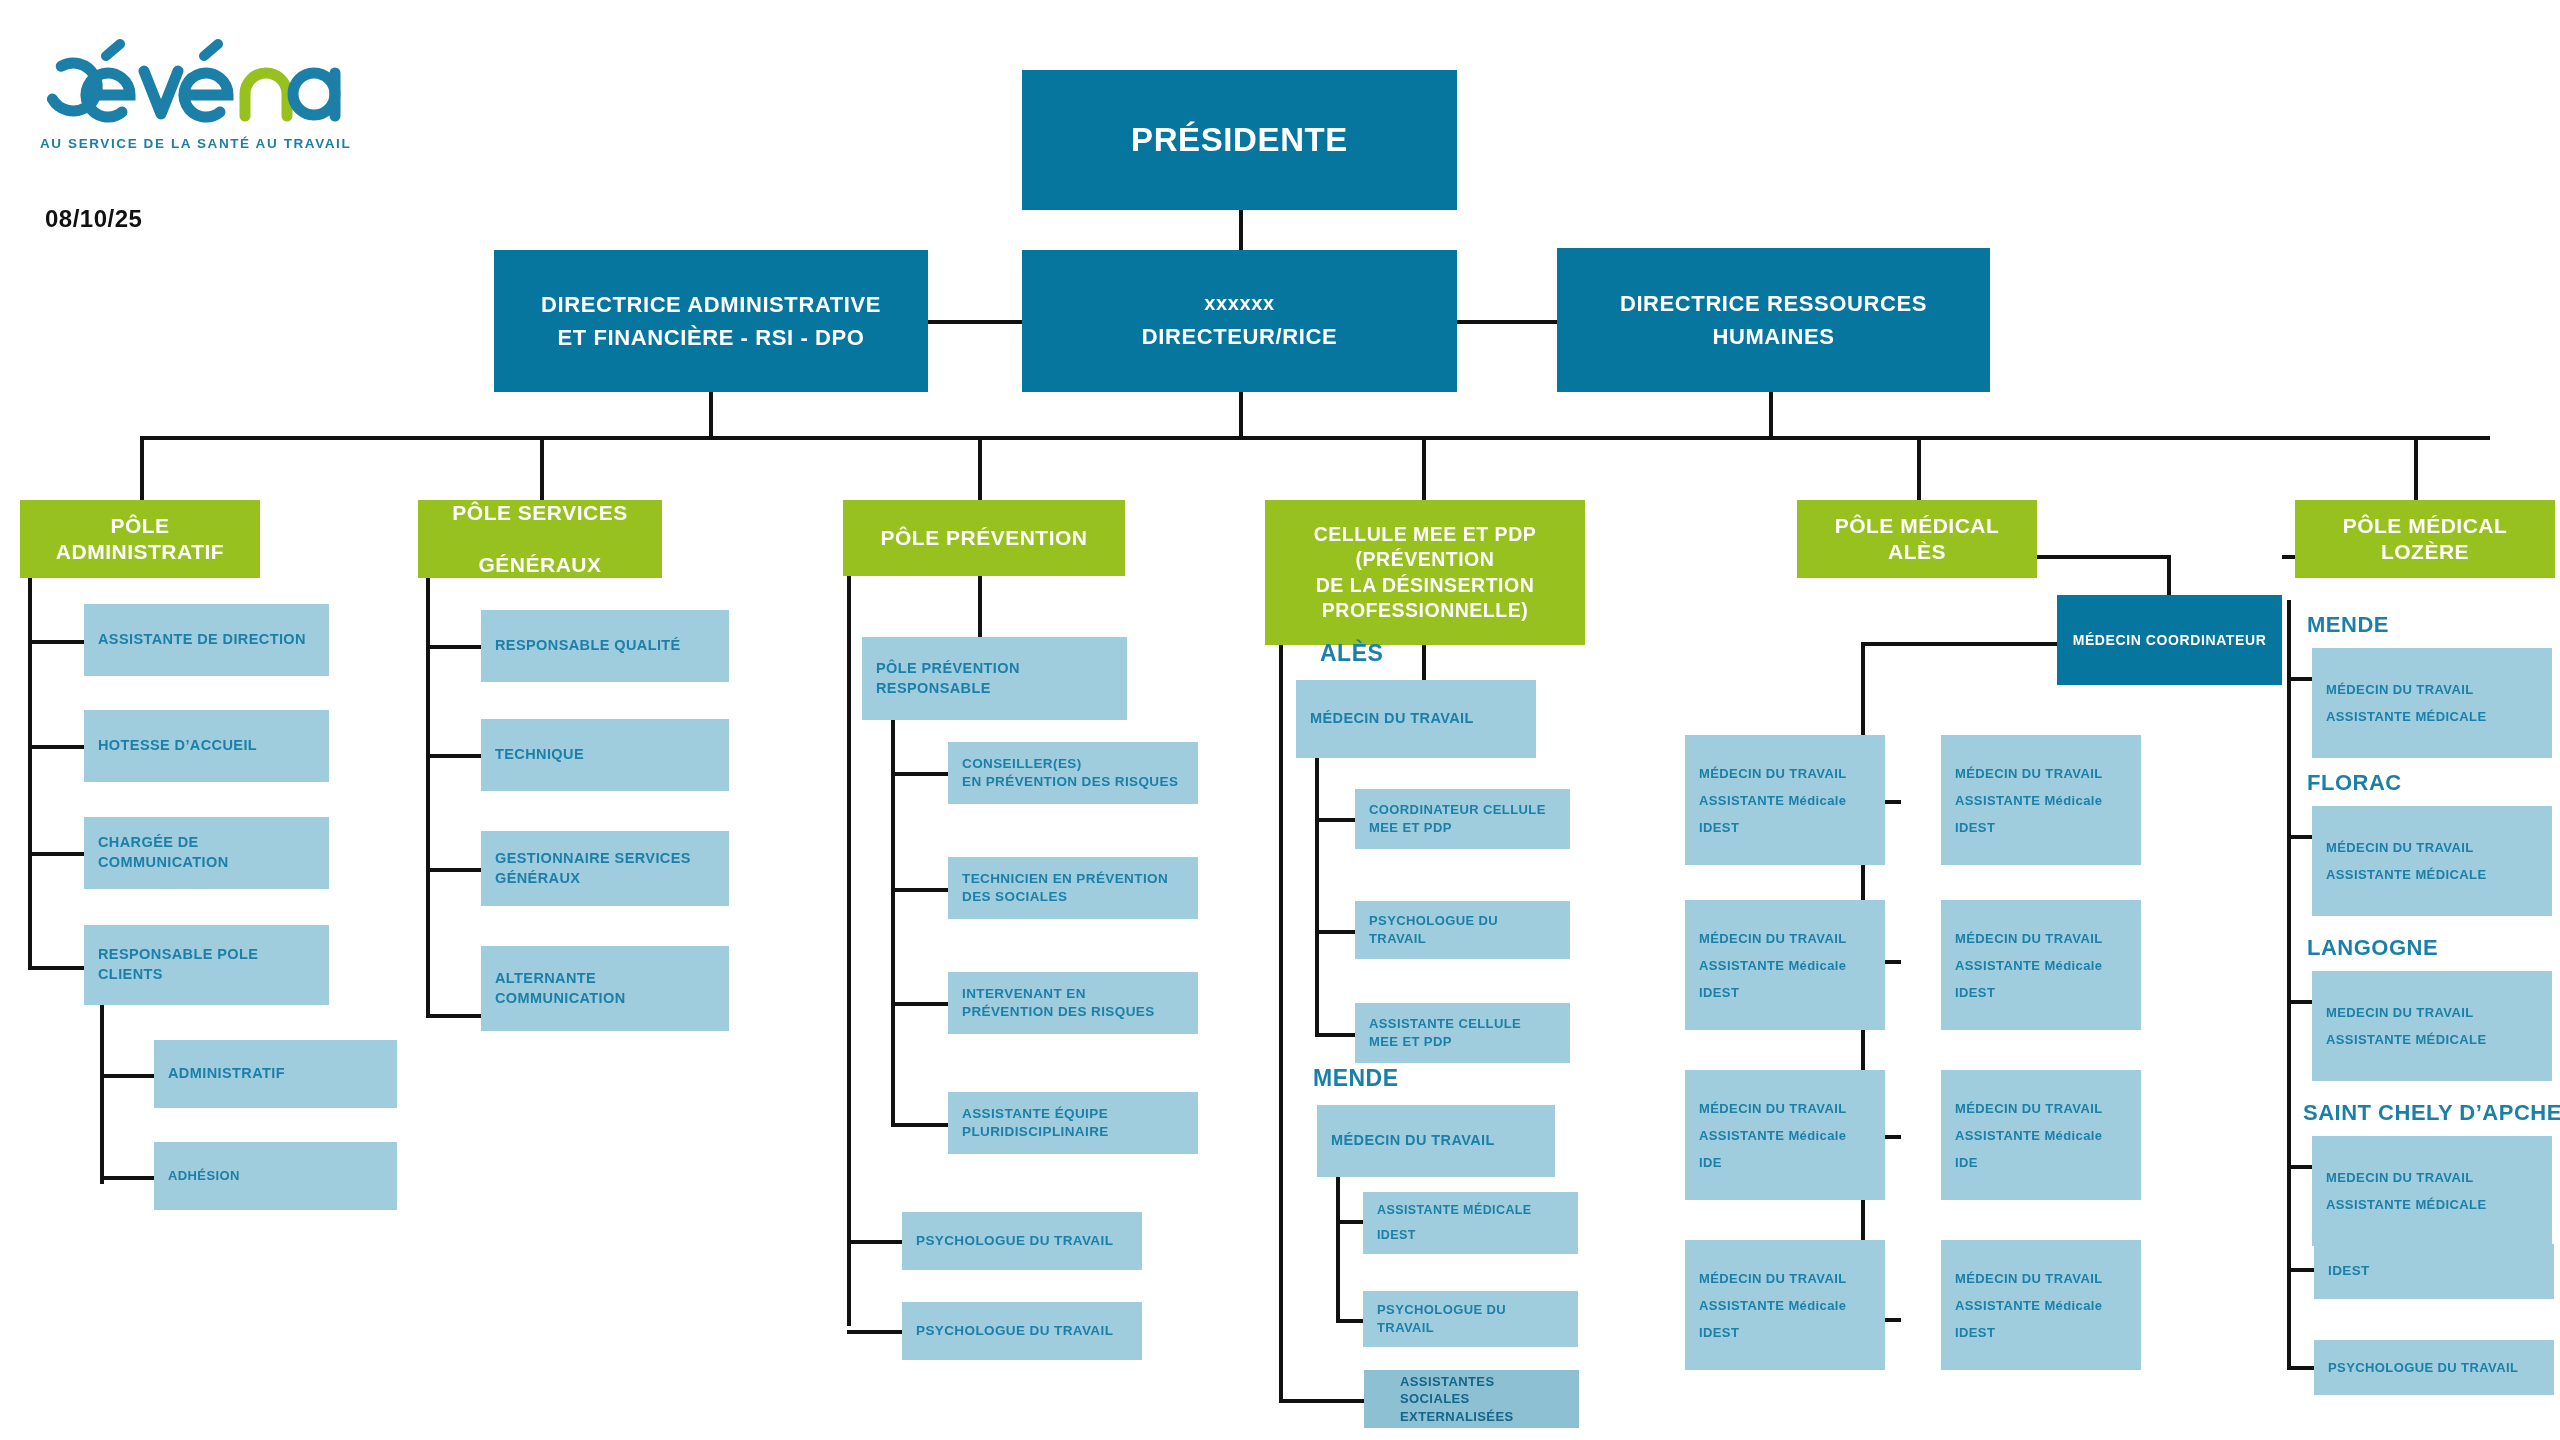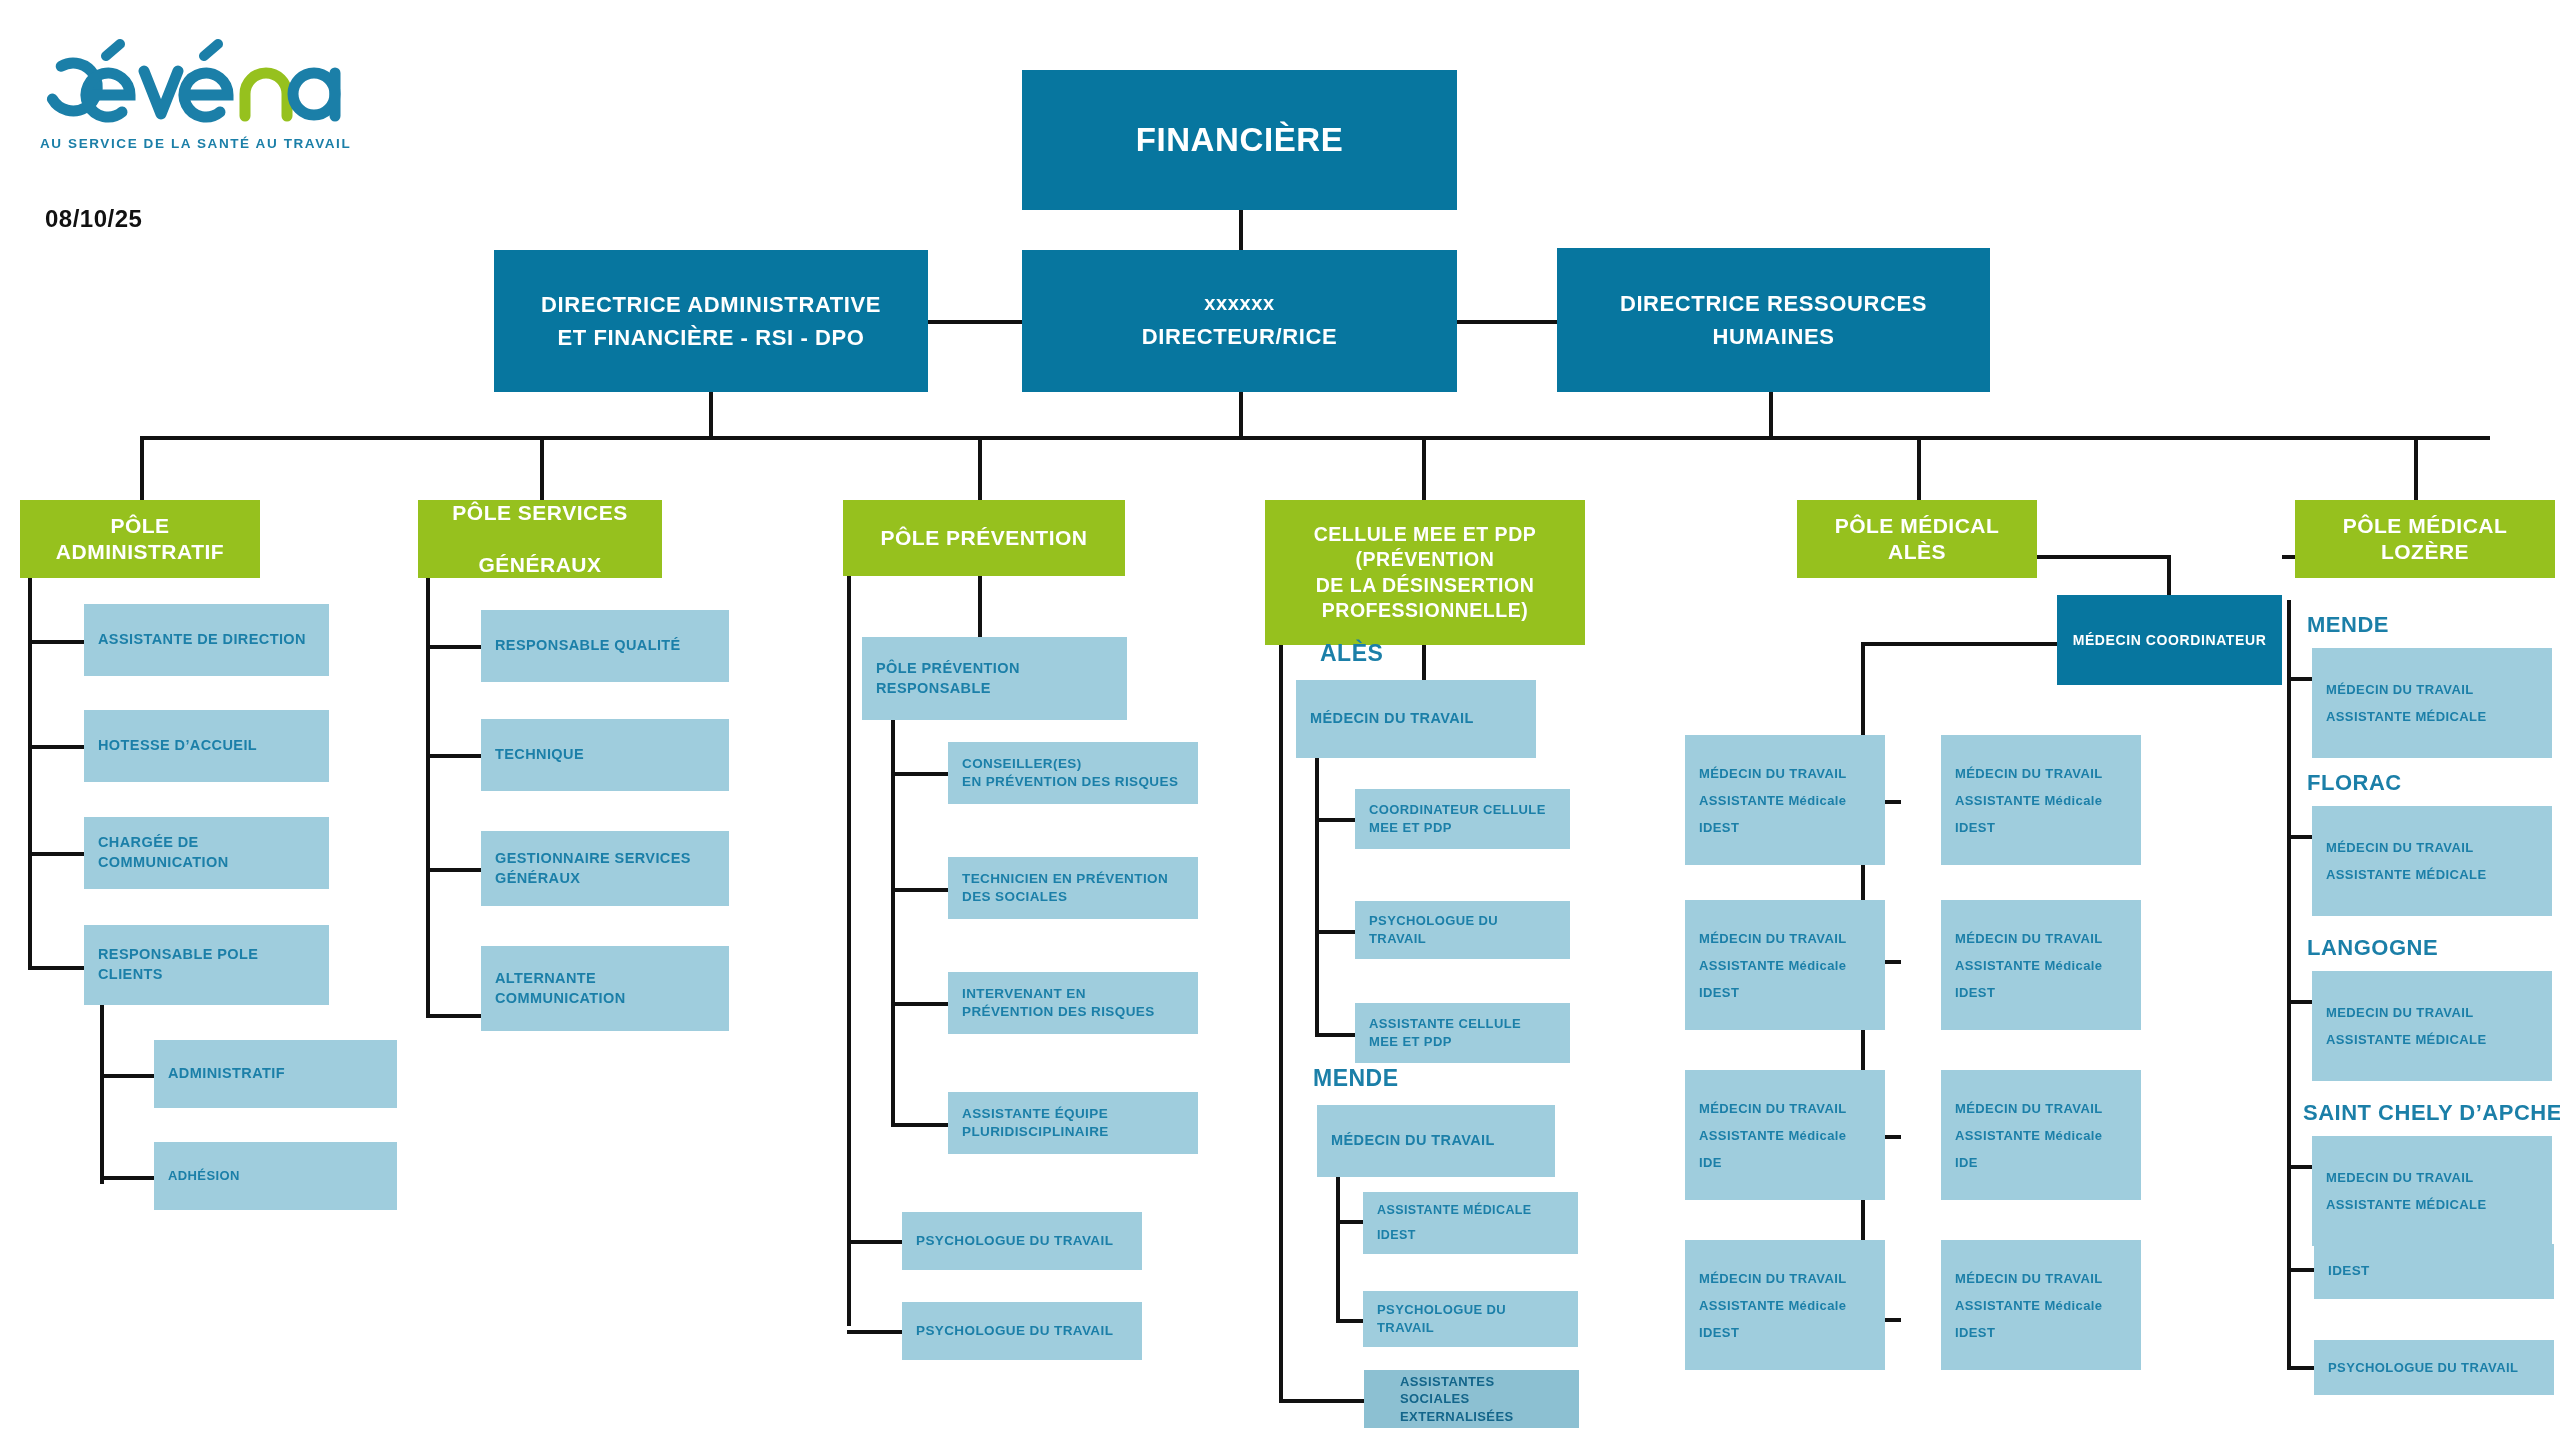--- a/index.html
+++ b/index.html
@@ -135,21 +135,21 @@
   <div class="line-h" style="left:140px;top:436px;width:2350px;"></div>
 
   <div class="line-v" style="left:140px;top:436px;height:64px;"></div>
   <div class="line-v" style="left:540px;top:436px;height:64px;"></div>
   <div class="line-v" style="left:978px;top:436px;height:64px;"></div>
   <div class="line-v" style="left:1422px;top:436px;height:64px;"></div>
   <div class="line-v" style="left:1917px;top:436px;height:64px;"></div>
   <div class="line-v" style="left:2414px;top:436px;height:64px;"></div>
 
   <div class="box box-dark" style="left:1022px;top:70px;width:435px;height:140px;font-size:33px;">
-    <span class="ln">FINANCIÈRE</span>
+    <span class="ln">PRÉSIDENTE</span>
   </div>
 
   <div class="box box-dark" style="left:494px;top:250px;width:434px;height:142px;font-size:22px;line-height:1.5;">
     <span class="ln">DIRECTRICE ADMINISTRATIVE</span>
     <span class="ln">ET FINANCIÈRE - RSI - DPO</span>
   </div>
 
   <div class="box box-dark" style="left:1022px;top:250px;width:435px;height:142px;font-size:22px;line-height:1.6;">
     <span class="ln" style="font-size:20px;">xxxxxx</span>
     <span class="ln">DIRECTEUR/RICE</span>

